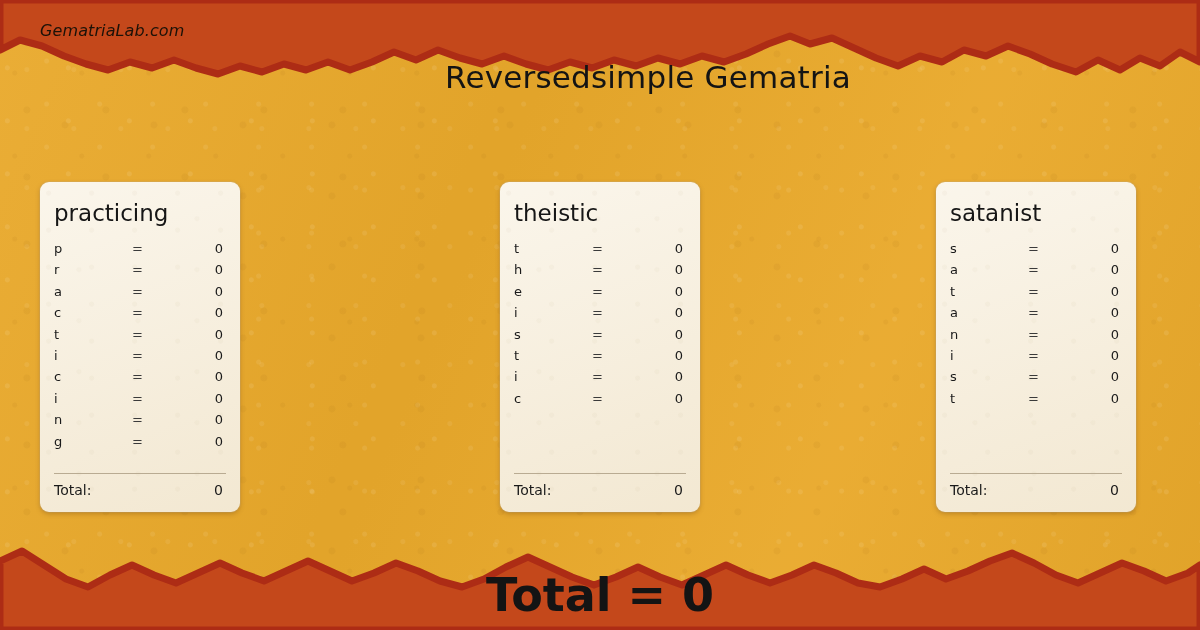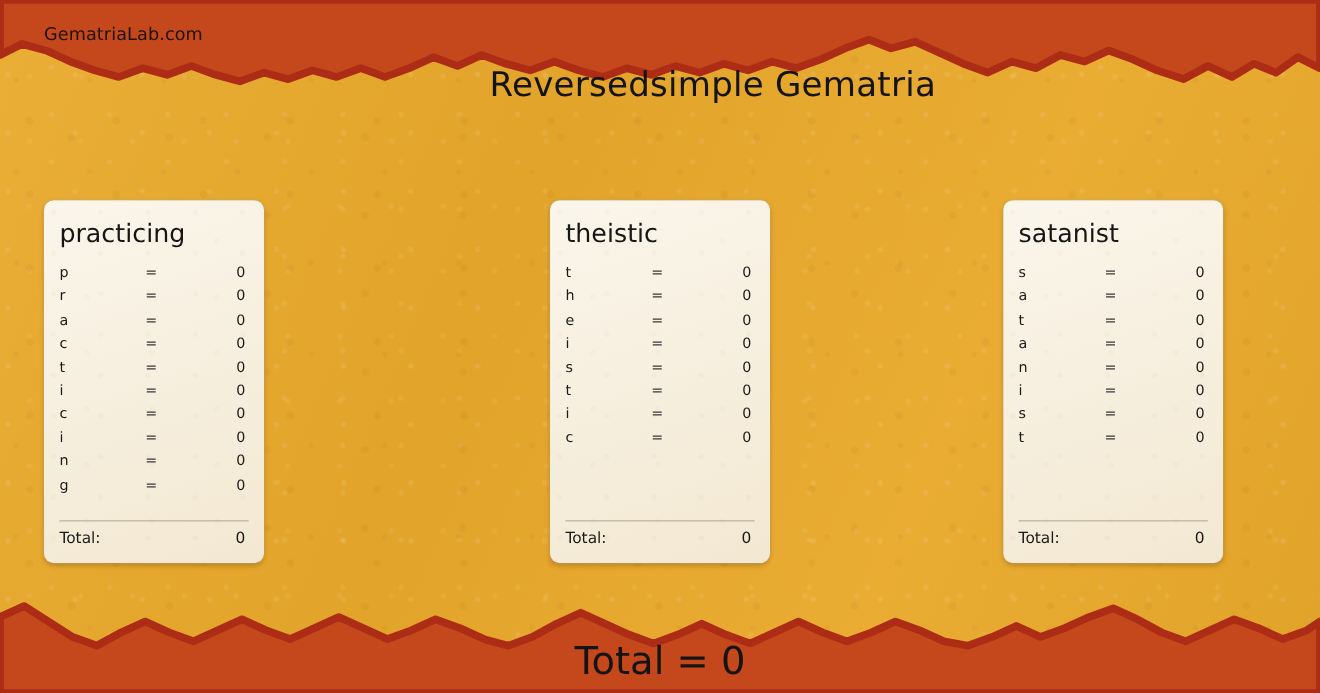--- a/index.html
+++ b/index.html
@@ -45,20 +45,21 @@
   
   #logo {
     position: absolute;
     left: 40px;
     top: 21px;
     z-index: 5;
     font-size: 16px;
     color: #1c1208;
     letter-spacing: 0.1px;
     white-space: nowrap;
+    font-style: italic;
   }
 
   
   #title, #subtitle {
     position: absolute;
     left: 0;
     width: 1200px;
     text-align: center;
     z-index: 4;
     color: #141414;
@@ -97,21 +98,21 @@
       linear-gradient(160deg, rgba(255,255,255,0.45) 0%, rgba(205,180,130,0.10) 100%);
     background-size: 43px 37px, 59px 51px, 100% 100%;
     border-radius: 9px;
     box-shadow: 0 2px 5px rgba(90,45,5,0.28), 0 0 0 1px rgba(210,180,125,0.35);
     box-sizing: border-box;
     padding: 1px;
     overflow: hidden;
   }
   #card-0 { left: 40px; }
   #card-1 { left: 500px; }
-  #card-2 { left: 912px; }
+  #card-2 { left: 936px; }
 
   .card-title {
     position: absolute;
     left: 14px;
     top: 18px;
     font-size: 23px;
     color: #161616;
     white-space: nowrap;
   }
   .rows {
@@ -173,23 +174,24 @@
   }
 
   
   #grand-total {
     position: absolute;
     left: 0;
     bottom: 8px;
     width: 1200px;
     text-align: center;
     z-index: 5;
-    font-size: 35px;
+    font-size: 46px;
     color: #141414;
     white-space: nowrap;
+    font-weight: bold;
   }
 </style>
 </head>
 <body>
 
 <div id="stage">
 
   <div class="band" id="band-top">
     <svg viewBox="0 0 1200 95" preserveAspectRatio="none" width="1200" height="95">
       <path d="M0,0 L1200,0 L1200,62 L1180,52 L1160,66 L1140,58 L1120,70 L1098,60

